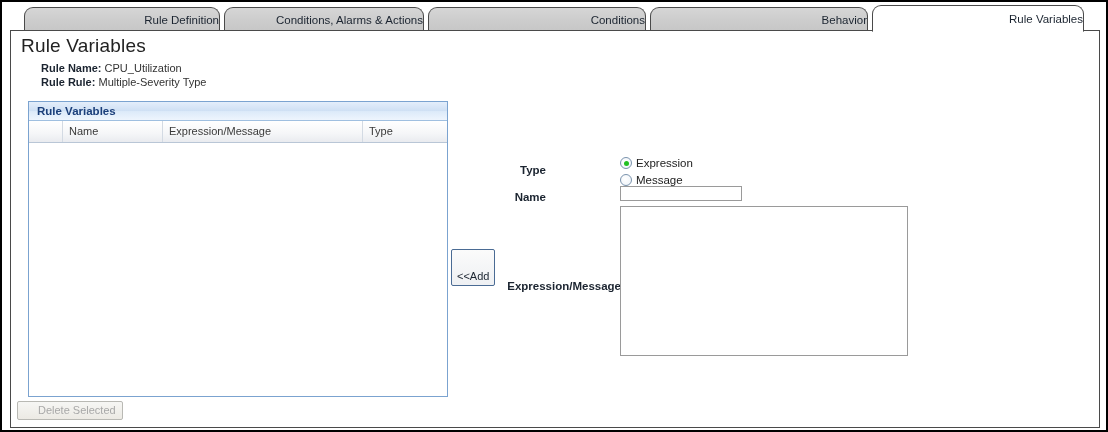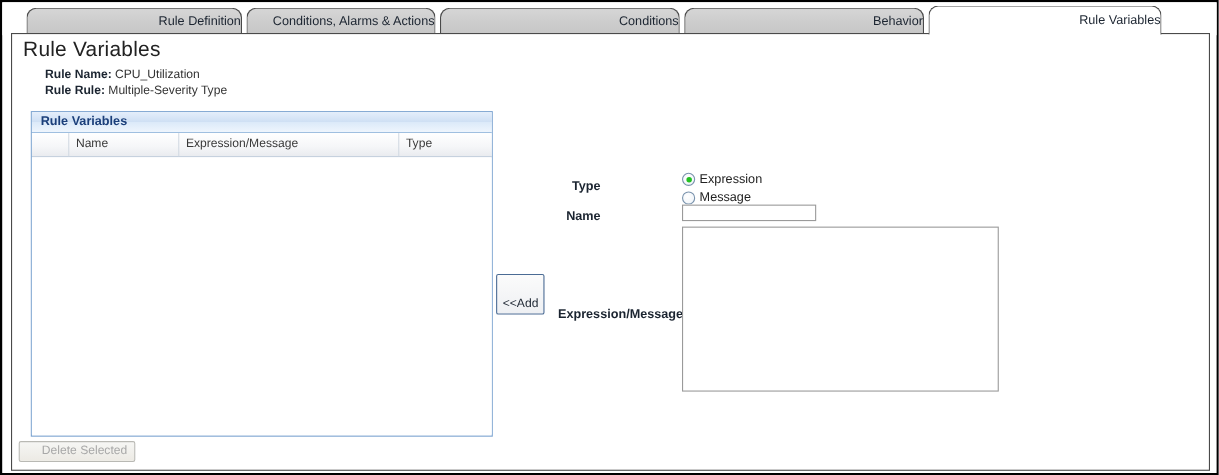--- a/index.html
+++ b/index.html
@@ -55,21 +55,21 @@
   .tab.active {
     background: #ffffff;
     border: 1px solid #4a4a4a;
     border-bottom: 1px solid #ffffff;
     color: #1b2430;
     height: 27px;
     line-height: 26px;
     z-index: 5;
   }
   .tab-0 { width: 196px; }
-  .tab-1 { width: 172px; }
+  .tab-1 { width: 200px; }
   .tab-2 { width: 218px; }
   .tab-3 { width: 218px; }
   .tab-4 { width: 212px; }
 
   
   .content-panel {
     position: absolute;
     left: 8px;
     top: 28px;
     width: 1090px;

